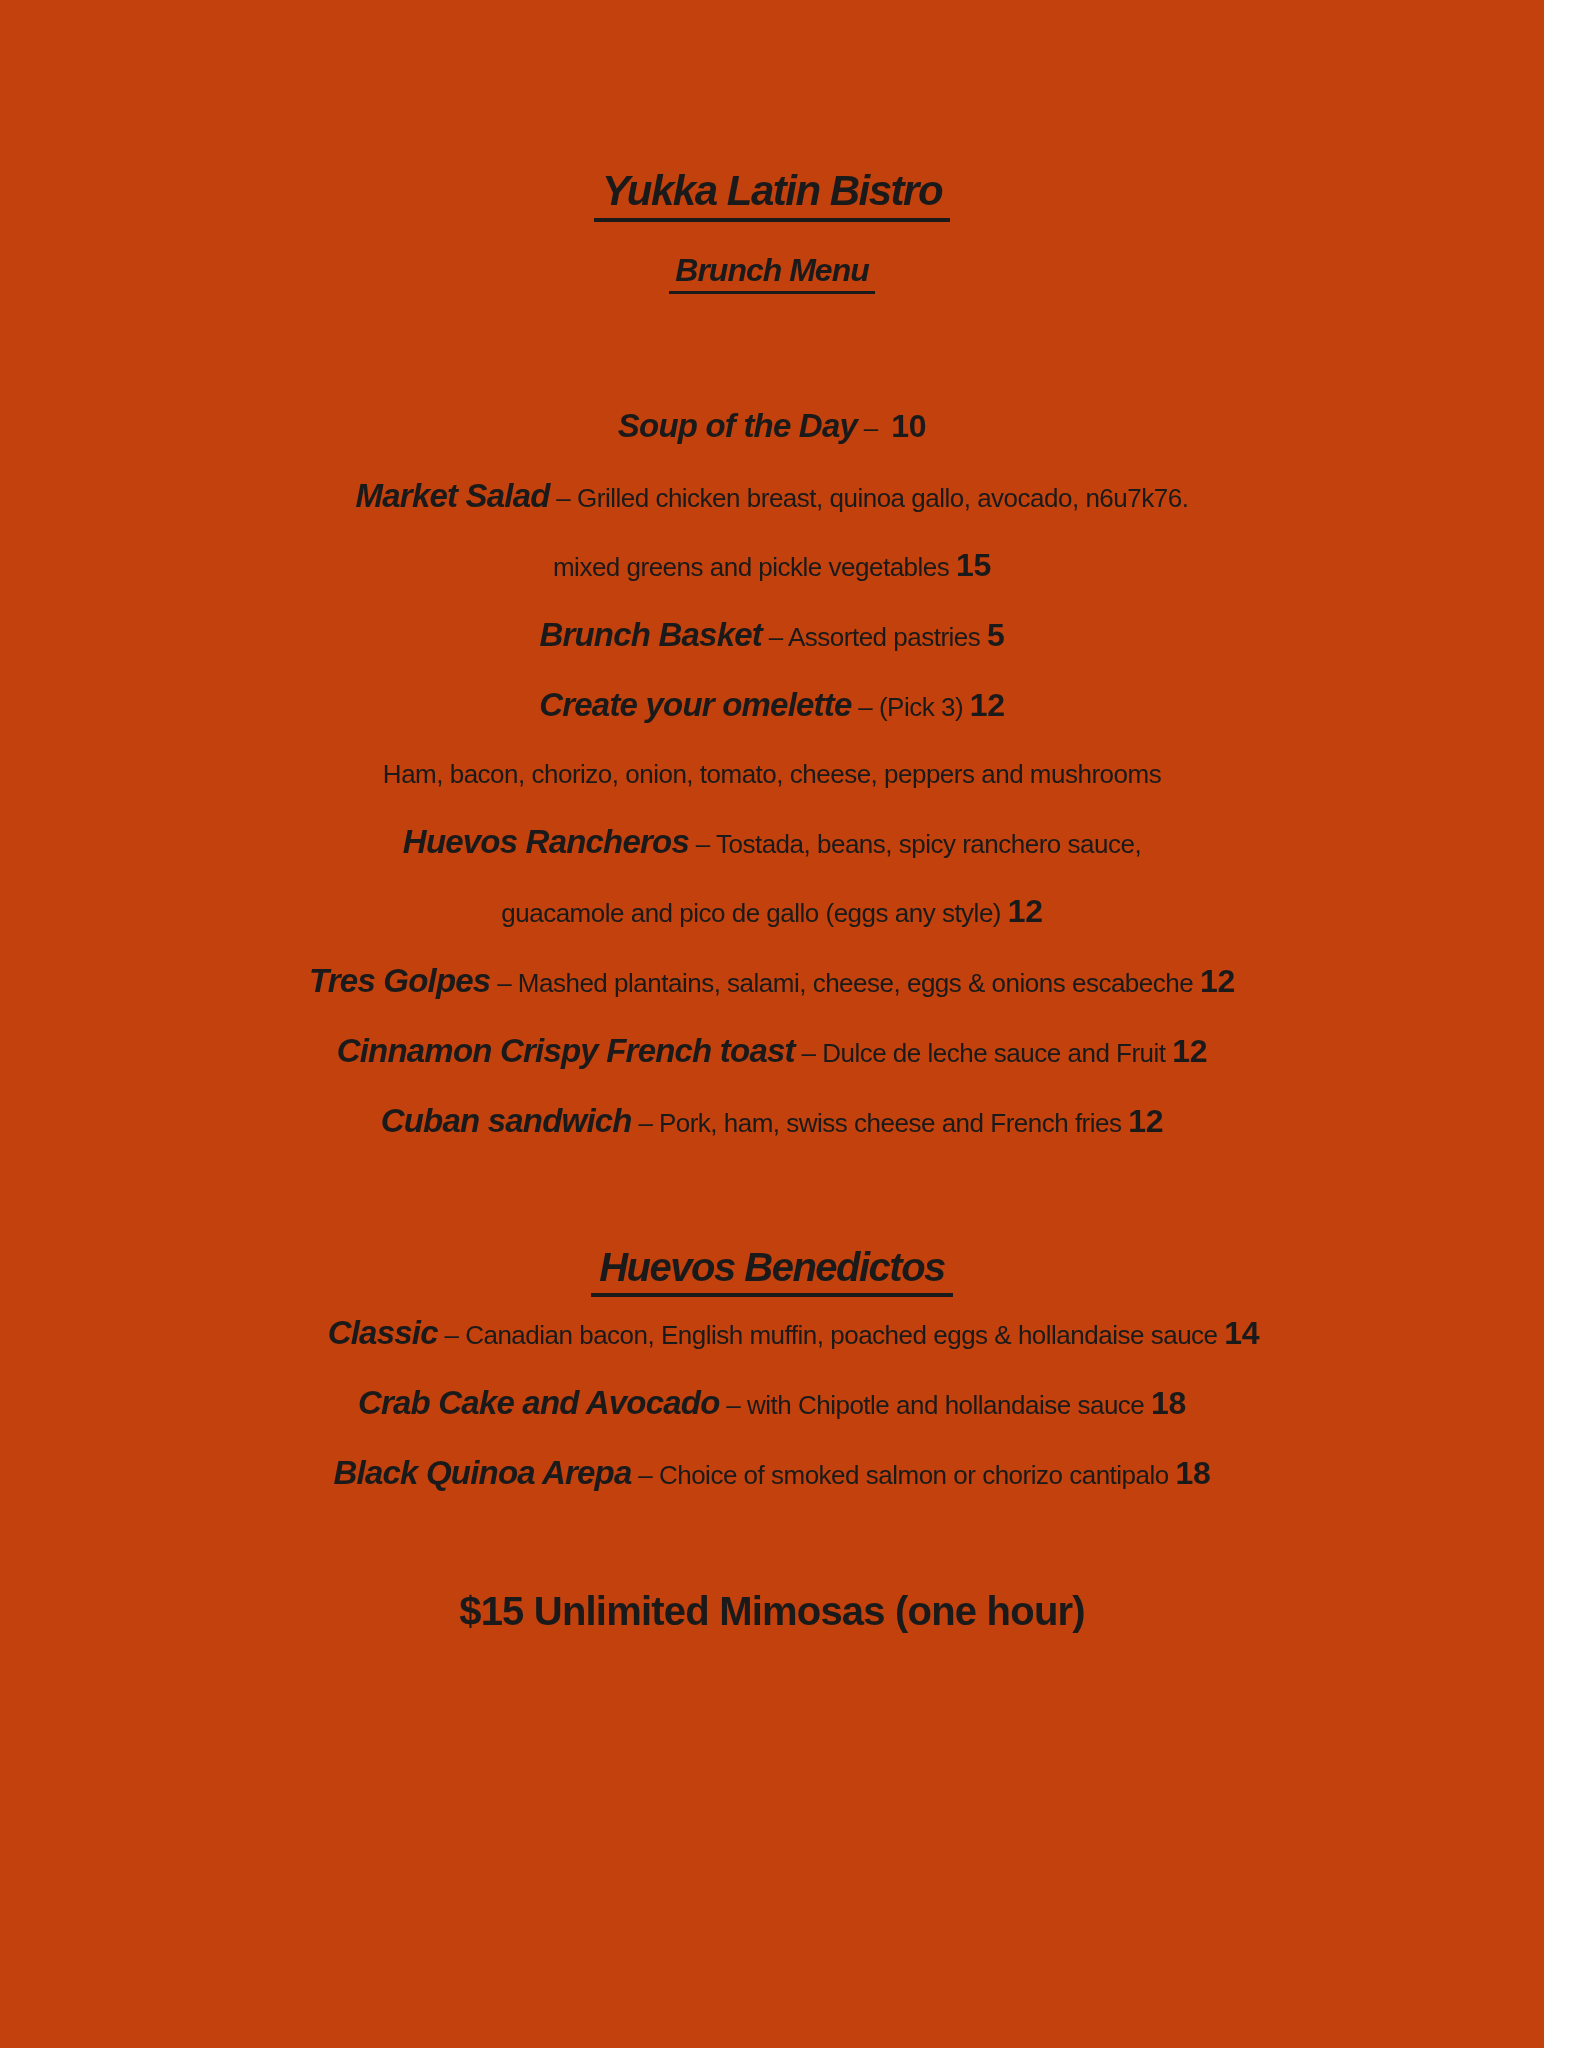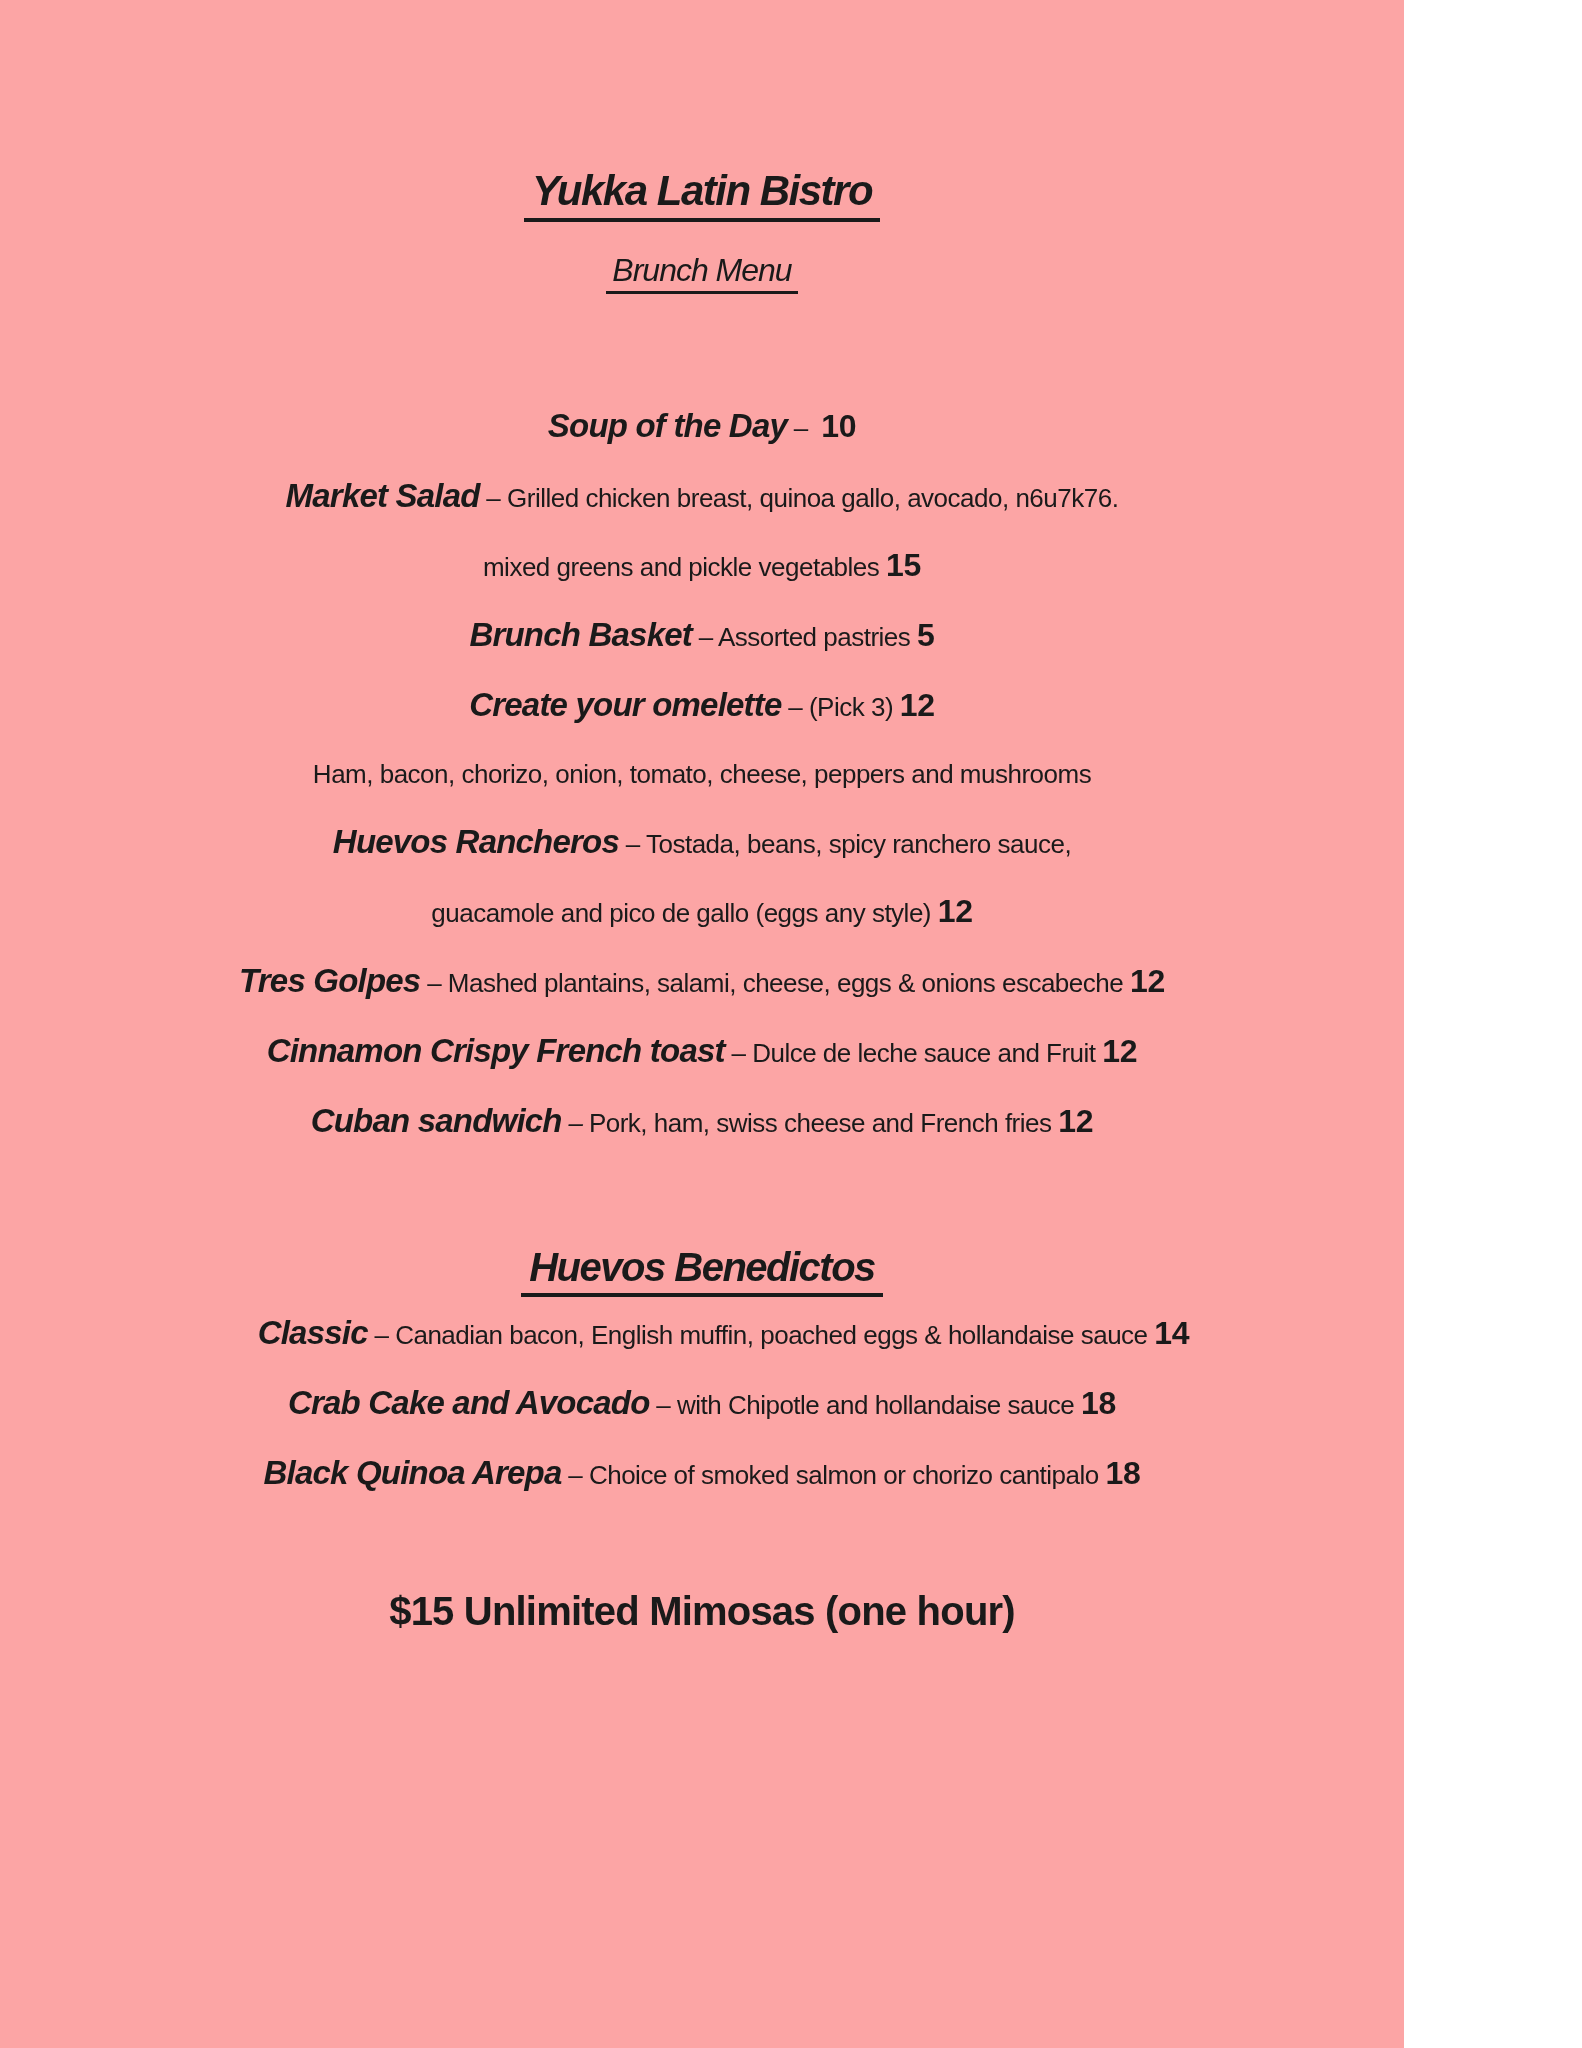--- a/index.html
+++ b/index.html
@@ -1,39 +1,39 @@
 <!DOCTYPE html>
 <html><head>
 <meta charset="utf-8">
 <style>
   html, body { margin: 0; padding: 0; background: #ffffff; }
   .page {
     position: relative;
-    width: 1404px;
+    width: 1544px;
     height: 2048px;
     margin: 0;
-    background: #fca5a5;
+    background: #c2410c;
     font-family: "Liberation Sans", sans-serif;
     color: #1a1a1a;
     text-align: center;
     overflow: hidden;
   }
   .doc-title {
     margin: 170px 0 0 0;
     font-size: 42px;
     line-height: 1;
     font-weight: bold;
     font-style: italic;
     letter-spacing: -1.5px;
   }
   .doc-subtitle {
     margin: 32px 0 0 0;
     font-size: 32px;
     line-height: 1;
-    font-weight: normal;
+    font-weight: bold;
     font-style: italic;
     letter-spacing: -1px;
   }
   .underline-thick {
     display: inline-block;
     border-bottom: 4px solid #1a1a1a;
     padding: 0 8px 6px 8px;
   }
   .underline-med {
     display: inline-block;

